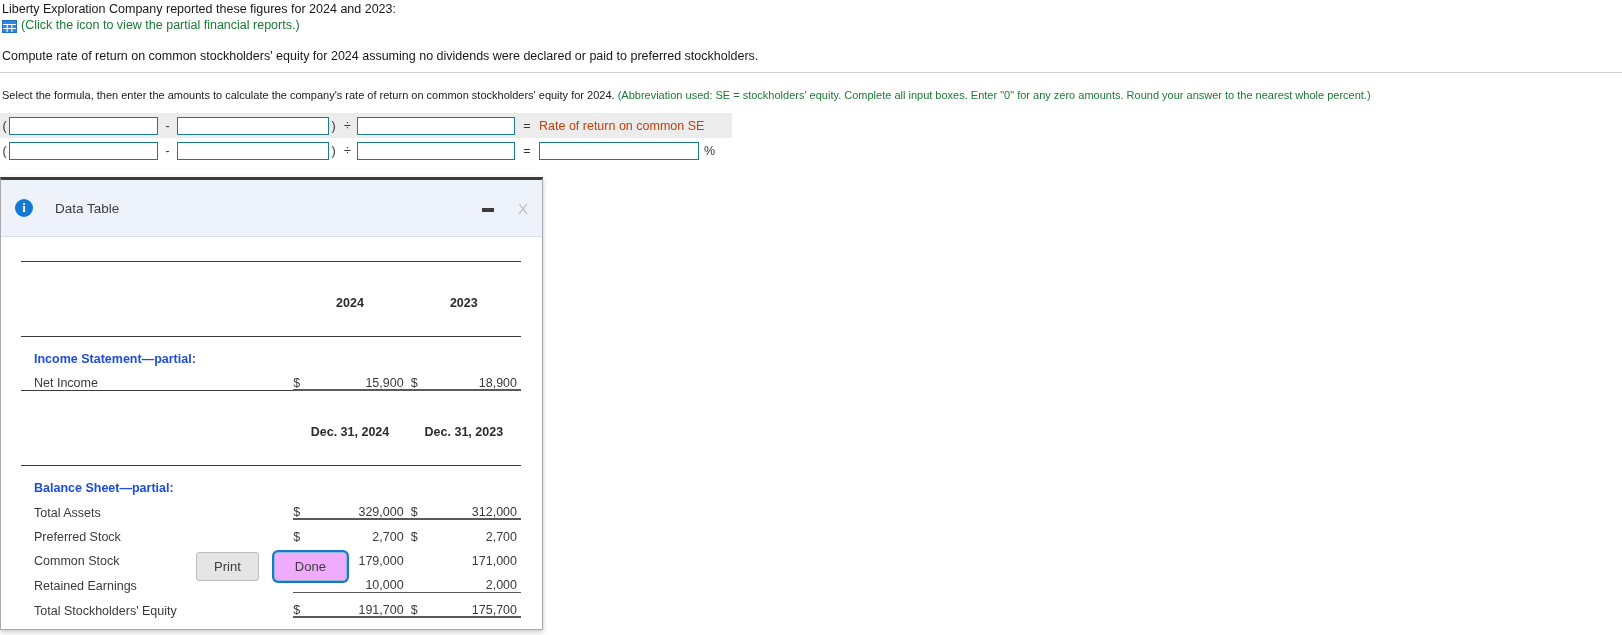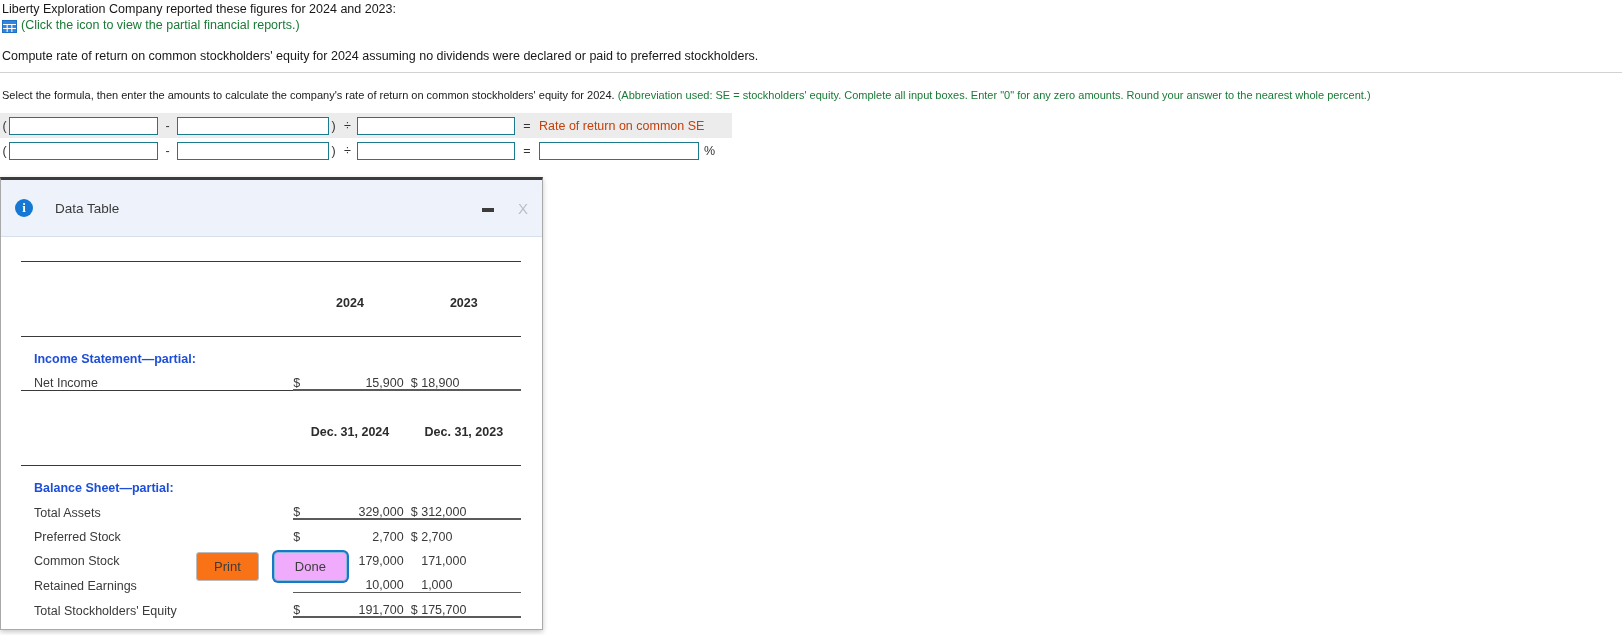--- a/index.html
+++ b/index.html
@@ -209,21 +209,21 @@
   }
   table.fin-table td {
     padding: 0;
     vertical-align: bottom;
     height: 24px;
   }
   .c-label  { width: 262px; padding-left: 13px !important; }
   .c-cur-a  { width: 14px; text-align: left; }
   .c-num-a  { width: 95px; text-align: right; padding-right: 3px !important; }
   .c-cur-b  { width: 14px; text-align: left; padding-left: 4px !important; }
-  .c-num-b  { width: 96px; text-align: left; padding-right: 4px !important; }
+  .c-num-b  { width: 96px; text-align: right; padding-right: 4px !important; }
 
   .hdr-year {
     text-align: center;
     font-weight: bold;
     color: #2c2c2c;
     height: 26px;
     vertical-align: bottom;
     padding-bottom: 2px !important;
   }
   .hdr-span-a, .hdr-span-b { font-weight: bold; }
@@ -257,21 +257,21 @@
     width: 100%;
     display: flex;
     justify-content: center;
     align-items: center;
     gap: 15px;
   }
   .dlg-btn {
     font-family: "Liberation Sans", sans-serif;
     font-size: 13px;
     color: #3c3c3c;
-    background: #f97316;
+    background: #e5e5e5;
     border: 1px solid #bcbcbc;
     border-radius: 3px;
     padding: 6px 17px;
     cursor: pointer;
   }
   .dlg-btn.primary {
     background: #f0abfc;
     border: 1px solid #8fb8da;
     box-shadow: 0 0 0 2px #1878c8;
     border-radius: 4px;
@@ -416,21 +416,21 @@
           <td class="c-num-a">179,000</td>
           <td class="c-cur-b"></td>
           <td class="c-num-b">171,000</td>
         </tr>
 
         <tr>
           <td class="c-label">Retained Earnings</td>
           <td class="c-cur-a u-single"></td>
           <td class="c-num-a u-single">10,000</td>
           <td class="c-cur-b u-single"></td>
-          <td class="c-num-b u-single">1,000</td>
+          <td class="c-num-b u-single">2,000</td>
         </tr>
 
         <tr>
           <td class="c-label">Total Stockholders' Equity</td>
           <td class="c-cur-a u-double">$</td>
           <td class="c-num-a u-double">191,700</td>
           <td class="c-cur-b u-double">$</td>
           <td class="c-num-b u-double">175,700</td>
         </tr>
       </tbody>

